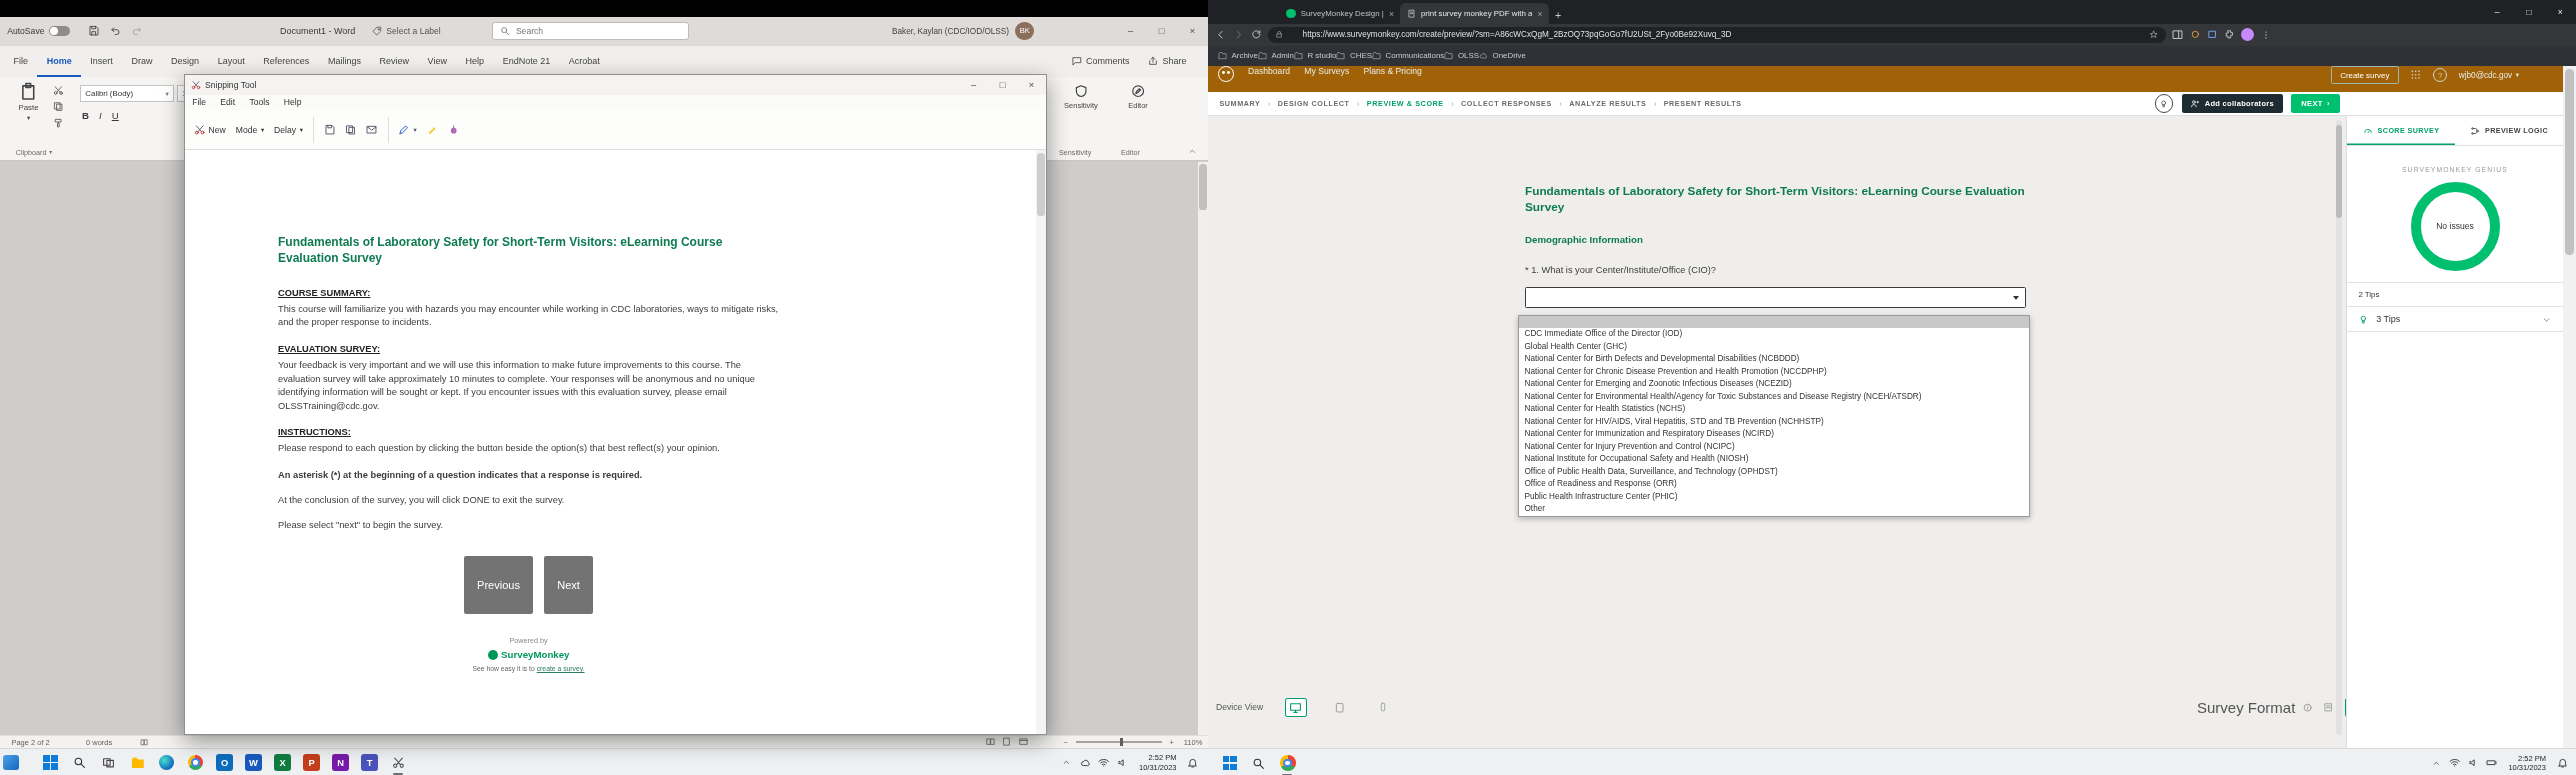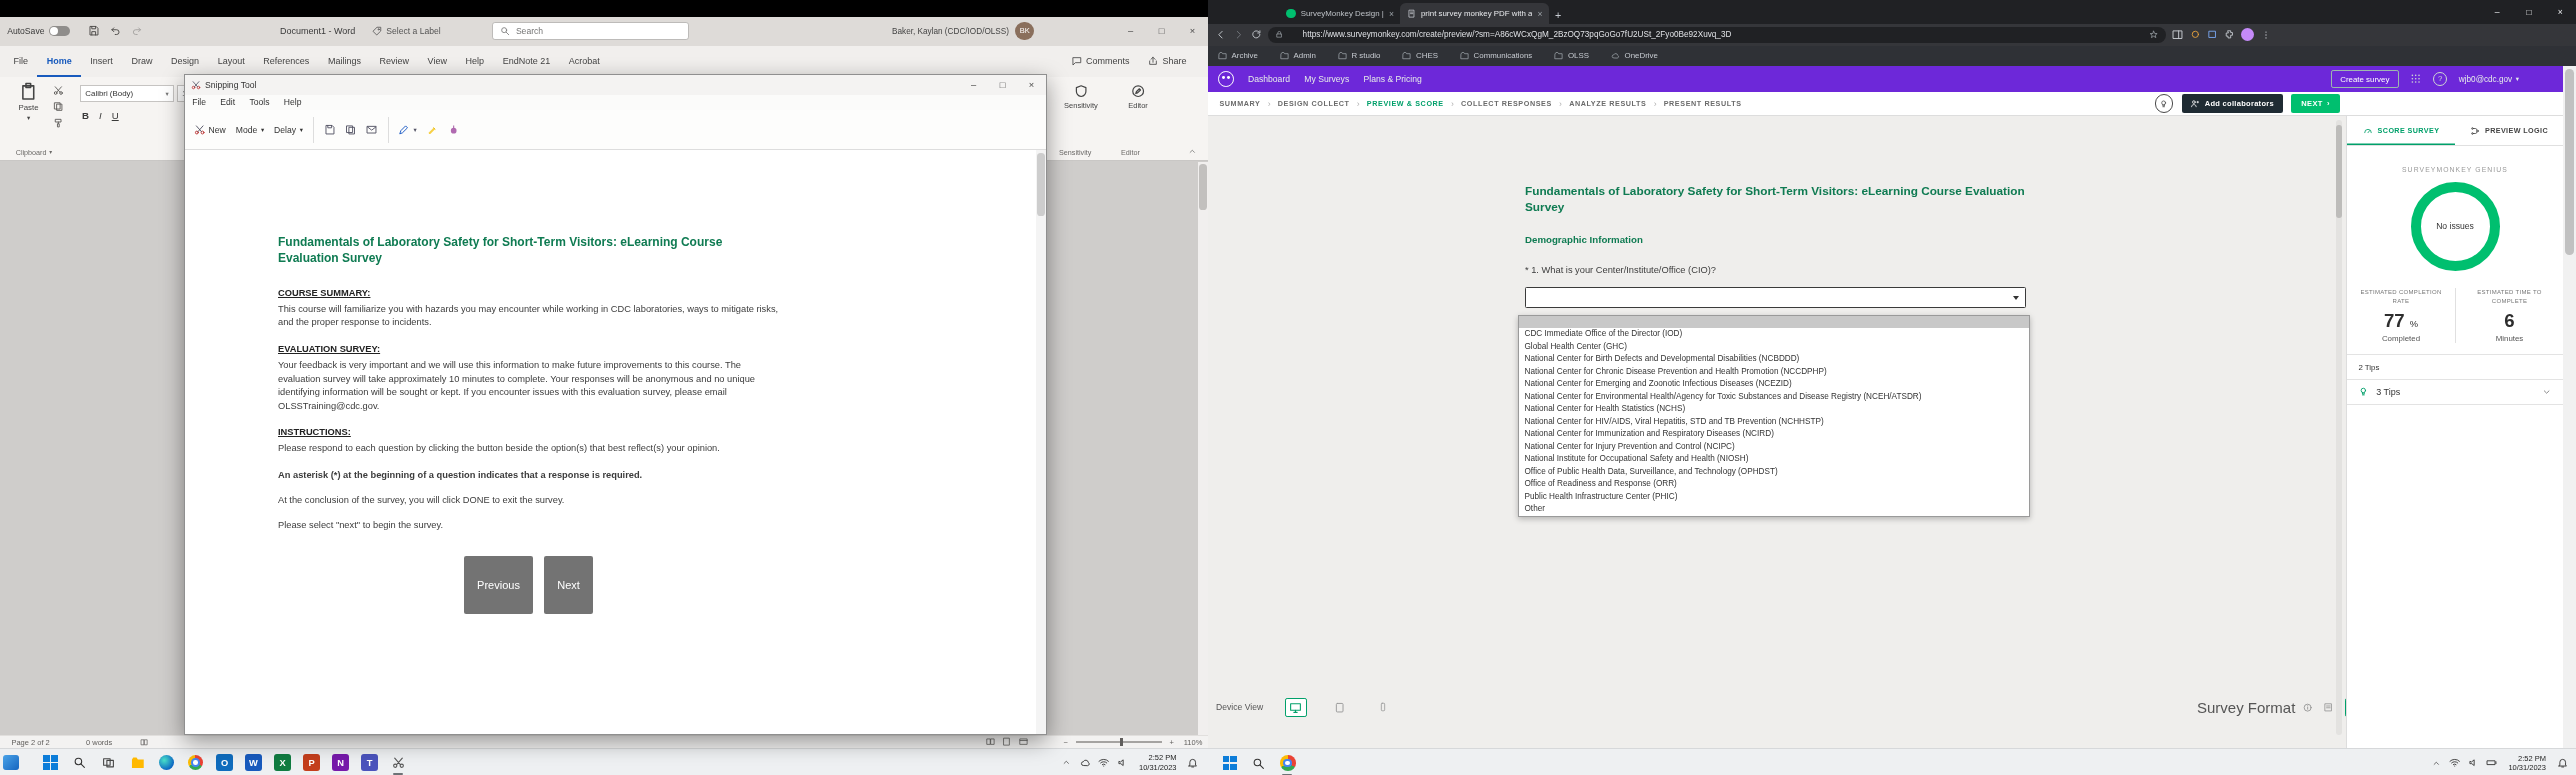--- a/index.html
+++ b/index.html
@@ -93,24 +93,24 @@
 .ctab.active{background:#35363a;color:#e8eaed}
 .ctab .t{white-space:nowrap;overflow:hidden;max-width:122px}
 .ctab .x{color:#9aa0a6;font-size:8.6px}
 .favsm{width:9.3px;height:9.3px;border-radius:50%;background:#00bf6f}
 #tabstrip .newtab{width:18.6px;height:18.6px;display:flex;align-items:center;justify-content:center;color:#c7cbd1;font-size:10.7px}
 #tabstrip .winctl{position:absolute;right:0;top:0}
 #tabstrip .wc{color:#e8eaed;height:24px;width:31.5px;font-size:8.6px}
 #ctoolbar{position:absolute;left:0;top:24px;width:100%;height:21.5px;background:#35363a;display:flex;align-items:center;padding:0 7.2px;gap:6.4px;color:#c7cbd1}
 #omnibox{width:898px;height:15.7px;border-radius:7.9px;background:#202124;display:flex;align-items:center;gap:19px;padding:0 7.2px;color:#9aa0a6}
 #omnibox .url{font-size:8.2px;color:#dfe1e5;white-space:nowrap;overflow:hidden;flex:1}
-#cbookmarks{position:absolute;left:0;top:46px;width:100%;height:20px;background:#2f3136;display:flex;align-items:center;padding:0 10px;gap:22px}
+#cbookmarks{position:absolute;left:0;top:46px;width:100%;height:20px;background:#2f3136;display:flex;align-items:center;padding:0 10px;gap:0}
 .bm{display:flex;align-items:center;gap:4.3px;font-size:7.9px;color:#c7cbd1}
 
-#smHeader{position:absolute;left:0;top:66px;width:100%;height:26px;background:#6d28d9;display:flex;align-items:center;padding:0 57px 0 10px;gap:14.3px}
+#smHeader{position:absolute;left:0;top:66px;width:100%;height:26px;background:#a16207;display:flex;align-items:flex-start;padding:0 57px 0 10px;gap:14.3px}
 .smlogo{width:15.7px;height:15.7px;border-radius:50%;border:1.4px solid #fff;position:relative}
 .smlogo::after{content:"";position:absolute;left:2.9px;top:4.3px;width:2.9px;height:2.9px;border-radius:50%;background:#fff;box-shadow:5px 0 0 #fff}
 .smnav{font-size:8.6px;color:#e6ece9}
 #smHeader .right{margin-left:auto;display:flex;align-items:center;gap:11.4px;color:#cfd8d3}
 .createbtn{border:0.7px solid #9db8ae;color:#fff;font-size:7.9px;padding:3.6px 8.6px;border-radius:2.1px}
 .helpc{width:14.3px;height:14.3px;border-radius:50%;border:1.1px solid #cfd8d3;display:flex;align-items:center;justify-content:center;font-size:7.9px}
 .acct{display:flex;align-items:center;gap:3.6px;font-size:8.2px;color:#e6ece9}
 
 #smSteps{position:absolute;left:0;top:92px;width:100%;height:24px;background:#fff;border-bottom:0.7px solid #ddd;display:flex;align-items:center;padding:0 236px 0 11.4px}
 .step{font-size:7.2px;font-weight:bold;letter-spacing:0.6px;color:#6b6b6b;white-space:nowrap}
@@ -446,20 +446,30 @@
         <div class="h">EVALUATION SURVEY:</div>
         <div class="b">Your feedback is very important and we will use this information to make future improvements to this course. The evaluation survey will take approximately 10 minutes to complete. Your responses will be anonymous and no unique identifying information will be sought or kept. If you encounter issues with this evaluation survey, please email OLSSTraining@cdc.gov.</div>
         <div class="h">INSTRUCTIONS:</div>
         <div class="b">Please respond to each question by clicking the button beside the option(s) that best reflect(s) your opinion.</div>
         <div class="bold">An asterisk (*) at the beginning of a question indicates that a response is required.</div>
         <div class="n">At the conclusion of the survey, you will click DONE to exit the survey.</div>
         <div class="n">Please select "next" to begin the survey.</div>
         <div class="btnrow">
           <button class="docbtn">Previous</button>
           <button class="docbtn">Next</button>
+        </div>
+        <div class="powered">
+          <div class="p1">Powered by</div>
+          <div class="brandrow">
+            <span class="monkey"></span>
+            <span class="nm">SurveyMonkey</span>
+          </div>
+          <div class="tiny">
+            <span>See how easy it is to </span><span class="lnk">create a survey.</span>
+          </div>
         </div>
       </div>
       <div class="sb">
             <div class="th"></div>
           </div>
     </div>
   </div>
 
   <div class="taskbar">
     <div class="tbrow" style="left:2.9px">
@@ -844,32 +854,20 @@
                 <circle cx="18" cy="12" r="2"></circle>
                 <path d="M8 6h5a3 3 0 0 1 3 3v1M8 18h5a3 3 0 0 0 3-3v-1"></path>
               </svg>
           <span>PREVIEW LOGIC</span>
         </span>
       </div>
       <div class="gh">SURVEYMONKEY GENIUS</div>
       <div class="donut">
             <span>No issues</span>
           </div>
-      <div class="stats">
-        <div class="stat">
-          <div class="sl">ESTIMATED COMPLETION RATE</div>
-          <div class="sv"><span>77</span> <span class="u">%</span></div>
-          <div class="ss">Completed</div>
-        </div>
-        <div class="stat">
-          <div class="sl">ESTIMATED TIME TO COMPLETE</div>
-          <div class="sv">6</div>
-          <div class="ss">Minutes</div>
-        </div>
-      </div>
       <div class="hr"></div>
       <div class="tipcount">2 Tips</div>
       <div class="accordion">
         <svg class="ic" width="10.7" height="10.7" viewBox="0 0 24 24" style="color:#00a06a">
               <circle cx="12" cy="10" r="5"></circle>
               <path d="M10 15v3h4v-3M10 20h4"></path>
             </svg>
         <span class="t">3 Tips</span>
         <svg class="ic" width="9.3" height="9.3" viewBox="0 0 24 24" style="color:#666">
               <path d="M6 10l6 6 6-6"></path>

